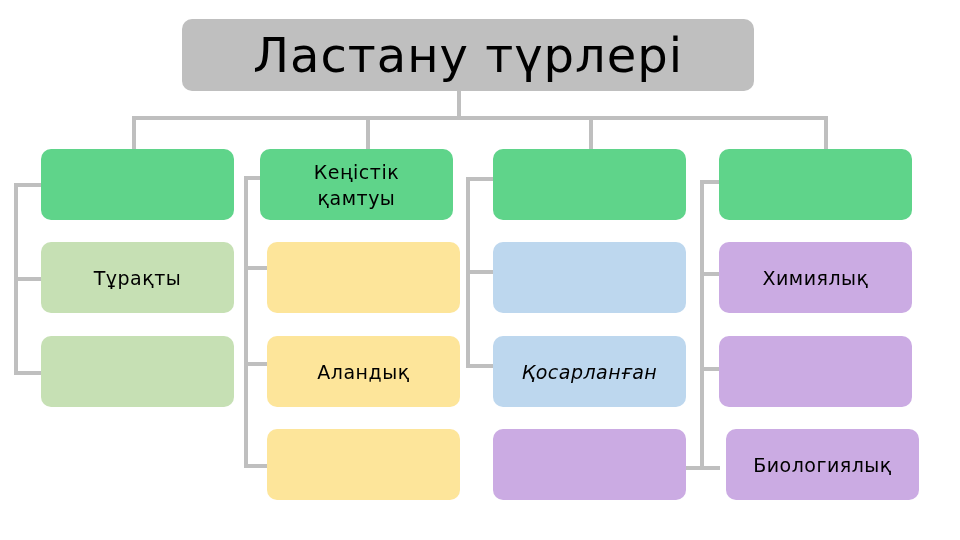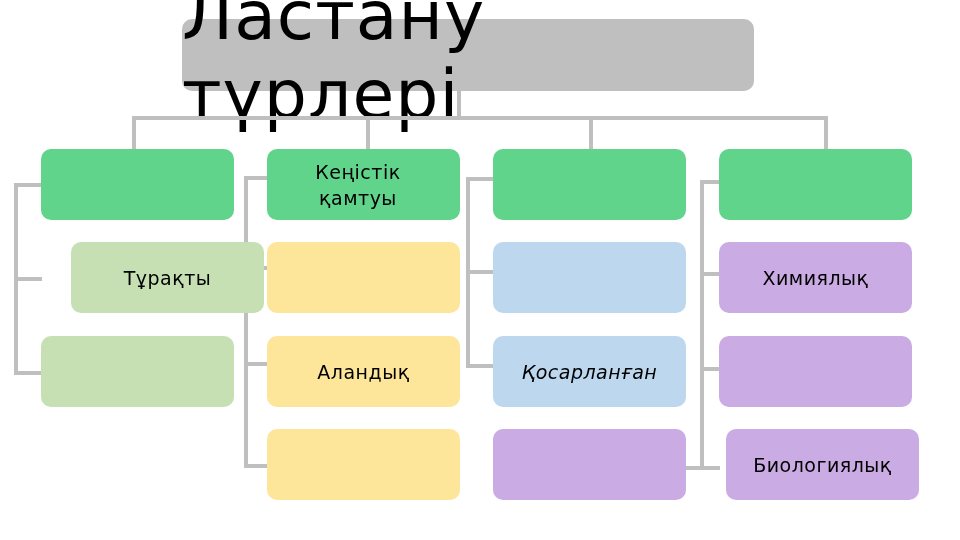--- a/index.html
+++ b/index.html
@@ -1,20 +1,20 @@
 <!DOCTYPE html>
 <html><head>
 <meta charset="utf-8">
 <style>
   html, body { margin:0; padding:0; }
   body { width:960px; height:540px; background:#ffffff; position:relative; overflow:hidden;
          font-family:"DejaVu Sans", sans-serif; }
   .title { position:absolute; left:182px; top:19px; width:572px; height:72px; background:#bfbfbf;
            border-radius:10px; display:flex; align-items:center; justify-content:center;
-           font-size:68px; color:#000; letter-spacing:1px; }
+           font-size:48px; color:#000; letter-spacing:1px; }
   .line { position:absolute; background:#bfbfbf; }
   .box { position:absolute; width:193px; height:71px; border-radius:10px; display:flex;
          align-items:center; justify-content:center; text-align:center; font-size:19px;
          color:#000; line-height:26px; letter-spacing:0.5px; }
 </style>
 </head>
 <body>
 
 <div class="title">
     <span>Ластану түрлері</span>
@@ -45,28 +45,28 @@
 
 <div class="line" style="left:700px;top:180px;width:4px;height:290px;"></div>
 <div class="line" style="left:700px;top:180px;width:20px;height:4px;"></div>
 <div class="line" style="left:700px;top:272px;width:20px;height:4px;"></div>
 <div class="line" style="left:700px;top:367px;width:20px;height:4px;"></div>
 <div class="line" style="left:676px;top:466px;width:44px;height:4px;"></div>
 
 <div class="box" style="left:41px;top:149px;background:#5fd48a;">
     <span></span>
   </div>
-<div class="box" style="left:41px;top:242px;background:#c6e0b4;margin-left:30px;">
+<div class="box" style="left:41px;top:242px;background:#c6e0b4;">
     <span>Тұрақты</span>
   </div>
 <div class="box" style="left:41px;top:336px;background:#c6e0b4;">
     <span></span>
   </div>
 
-<div class="box" style="left:267px;top:149px;background:#5fd48a;padding:0 36px;box-sizing:border-box;justify-content:flex-start;">
+<div class="box" style="left:260px;top:149px;background:#5fd48a;padding:0 15px;box-sizing:border-box;justify-content:center;">
     <span style="display:block;width:110px;">Кеңістік қамтуы</span>
   </div>
 <div class="box" style="left:267px;top:242px;background:#fde59a;">
     <span></span>
   </div>
 <div class="box" style="left:267px;top:336px;background:#fde59a;">
     <span>Аландық</span>
   </div>
 <div class="box" style="left:267px;top:429px;background:#fde59a;">
     <span></span>

